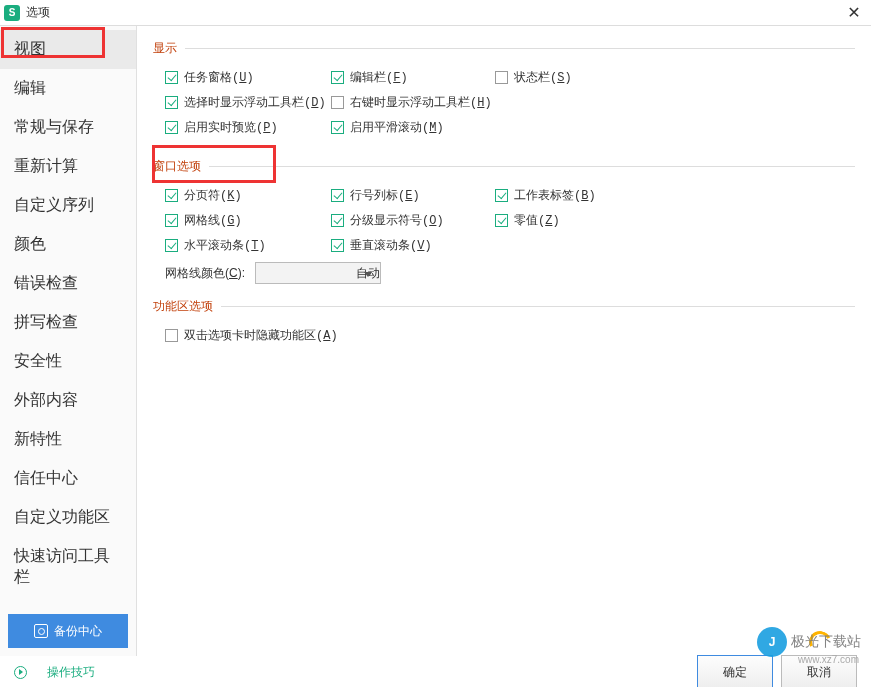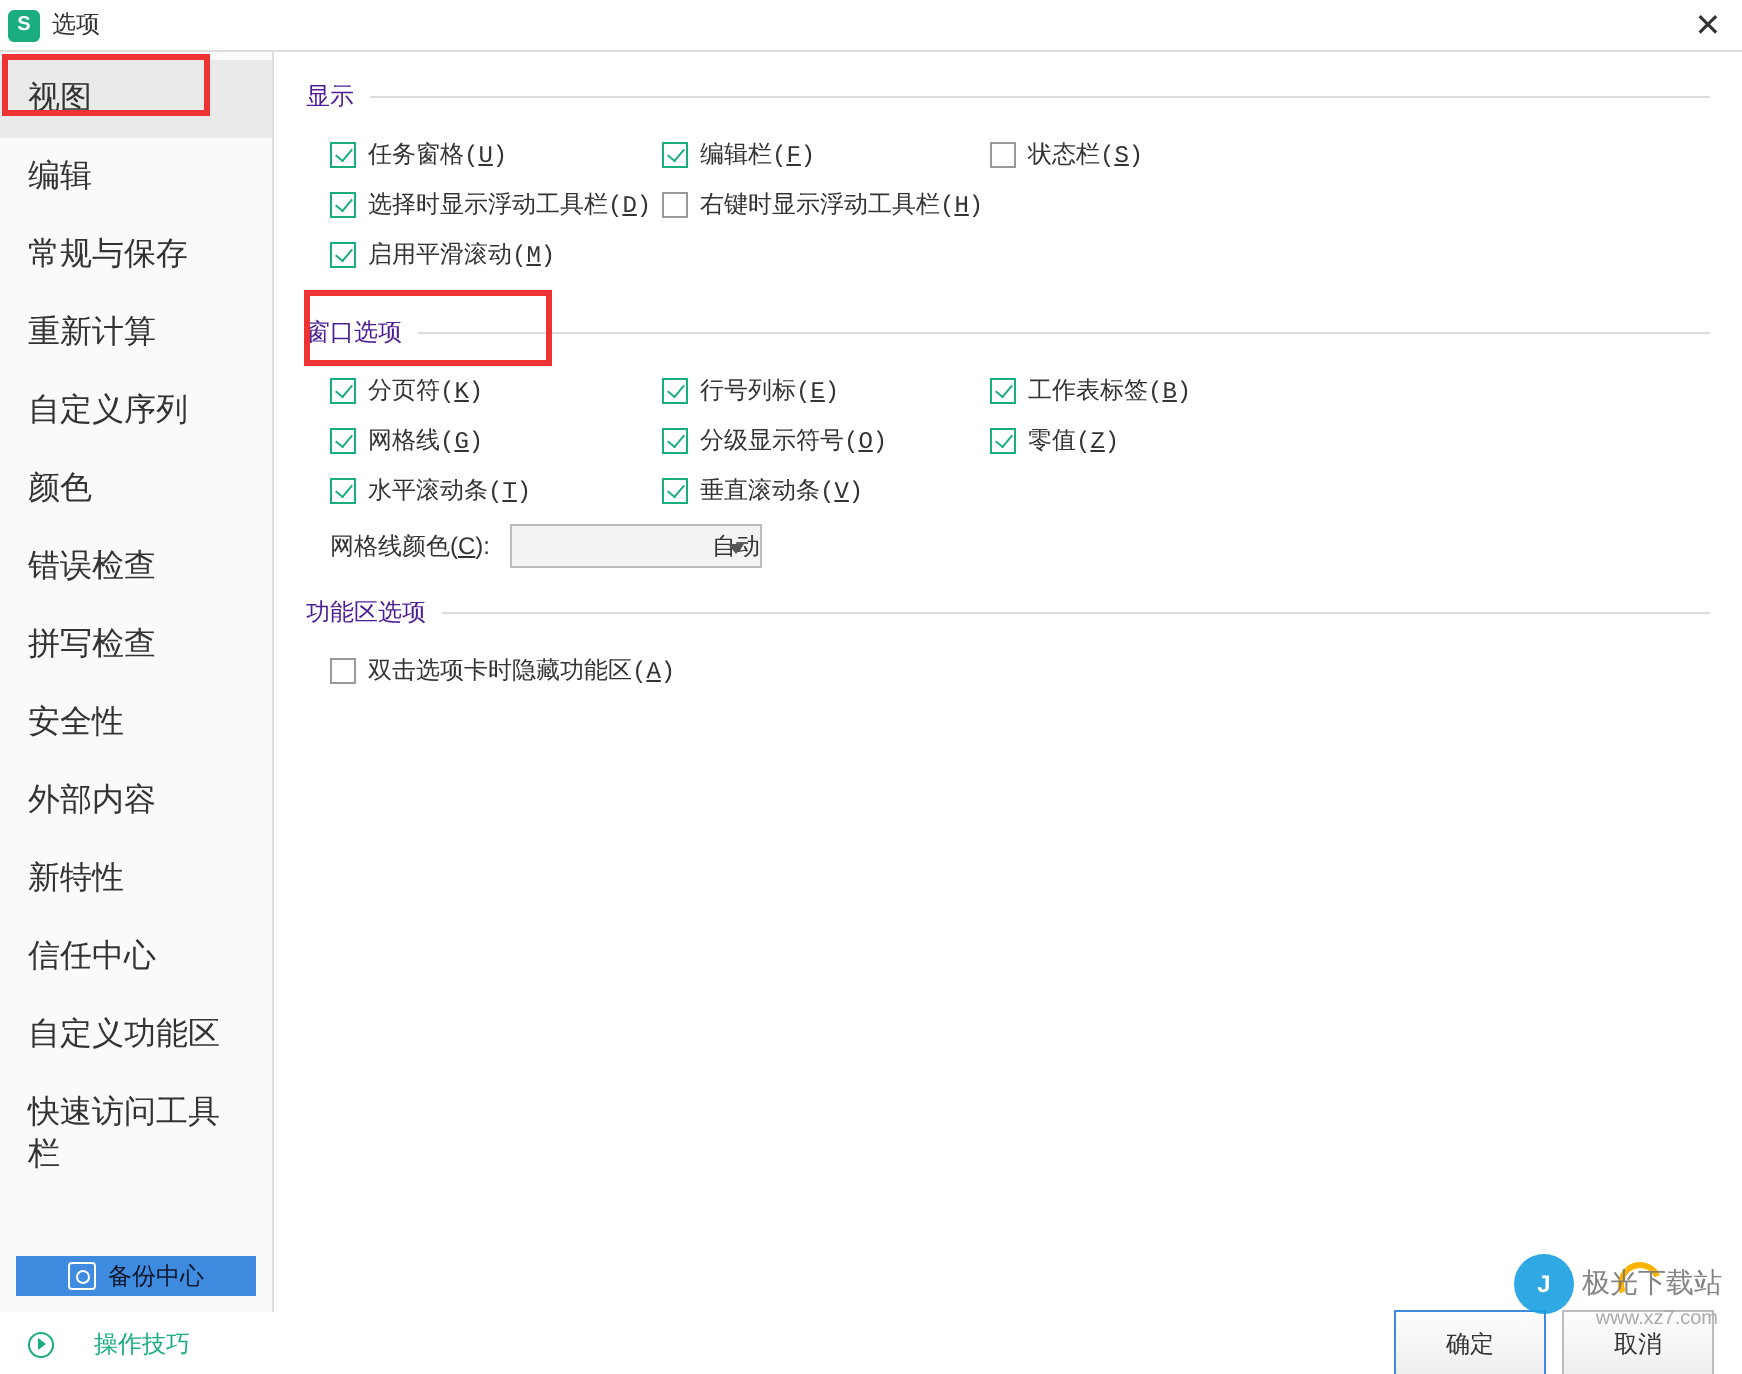--- a/index.html
+++ b/index.html
@@ -6,26 +6,26 @@
 body { font-family: "Microsoft YaHei", sans-serif; font-size: 12px; color: #333; background: #fff; width: 871px; height: 687px; overflow: hidden; position: relative; }
 .titlebar { height: 26px; background: #fff; border-bottom: 1px solid #ddd; display: flex; align-items: center; padding: 0 4px; }
 .titlebar-icon { width: 16px; height: 16px; background: #1aad7f; border-radius: 3px; display: flex; align-items: center; justify-content: center; color: #fff; font-size: 10px; font-weight: bold; margin-right: 6px; }
 .titlebar-text { flex: 1; font-size: 12px; }
 .close-btn { width: 26px; height: 26px; display: flex; align-items: center; justify-content: center; cursor: pointer; font-size: 16px; }
 .main { display: flex; height: 630px; }
 .sidebar { width: 137px; background: #fafafa; border-right: 1px solid #e0e0e0; padding-top: 4px; display:flex; flex-direction:column; }
 .sidebar-item { padding: 9px 14px; cursor: pointer; color: #333; font-size: 16px; }
 .sidebar-item.active { background: #eaeaea; }
 .sidebar-spacer { flex:1; }
-.backup-btn { margin: 8px; background: #3f8be0; color: #0f172a; height: 20px; display: flex; align-items: center; justify-content: center; cursor: pointer; gap: 6px; }
+.backup-btn { margin: 8px; background: #3f8be0; color: #ffffff; height: 34px; display: flex; align-items: center; justify-content: center; cursor: pointer; gap: 6px; }
 .backup-icon { width: 14px; height: 14px; border: 1.5px solid #fff; border-radius: 2px; display: inline-block; position: relative; }
 .backup-icon::after { content: ""; position: absolute; top: 3px; left: 3px; width: 5px; height: 5px; border: 1.5px solid #fff; border-radius: 50%; }
 .content { flex: 1; padding: 14px 16px; position: relative; overflow: hidden; }
 .section-hdr { display: flex; align-items: center; margin-bottom: 8px; }
-.section-title { color: #4c1d95; margin-right: 8px; font-size: 12px; }
+.section-title { color: #c2410c; margin-right: 8px; font-size: 12px; }
 .section-line { flex: 1; height: 1px; background: #ddd; }
 .section-body { padding: 4px 0 14px 12px; }
 .row { display: flex; gap: 0; margin-bottom: 8px; }
 .col { display: flex; align-items: center; font-family: Liberation Mono, monospace; }
 .col1 { width: 166px; }
 .col2 { width: 164px; }
 .col3 { width: 160px; }
 .chk { width: 13px; height: 13px; border: 1px solid #1aad7f; margin-right: 6px; display: inline-flex; align-items: center; justify-content: center; background: #fff; cursor: pointer; flex-shrink:0; }
 .chk.checked::after { content: ""; width: 7px; height: 4px; border-left: 1.5px solid #1aad7f; border-bottom: 1.5px solid #1aad7f; transform: rotate(-50deg); margin-top: -2px; }
 .chk.unchecked { border-color: #999; }
@@ -107,20 +107,24 @@
         <div class="col col1">
             <span class="chk checked"></span>
             <span class="lbl"><span>选择时显示浮动工具栏(</span><u>D</u><span>)</span></span>
           </div>
         <div class="col col2">
             <span class="chk unchecked"></span>
             <span class="lbl"><span>右键时显示浮动工具栏(</span><u>H</u><span>)</span></span>
           </div>
       </div>
       <div class="row">
+        <div class="col col1">
+            <span class="chk checked"></span>
+            <span class="lbl"><span>启用实时预览(</span><u>P</u><span>)</span></span>
+          </div>
         <div class="col col2">
             <span class="chk checked"></span>
             <span class="lbl"><span>启用平滑滚动(</span><u>M</u><span>)</span></span>
           </div>
       </div>
     </div>
 
     <div class="section-hdr">
         <span class="section-title">窗口选项</span>
         <div class="section-line"></div>

